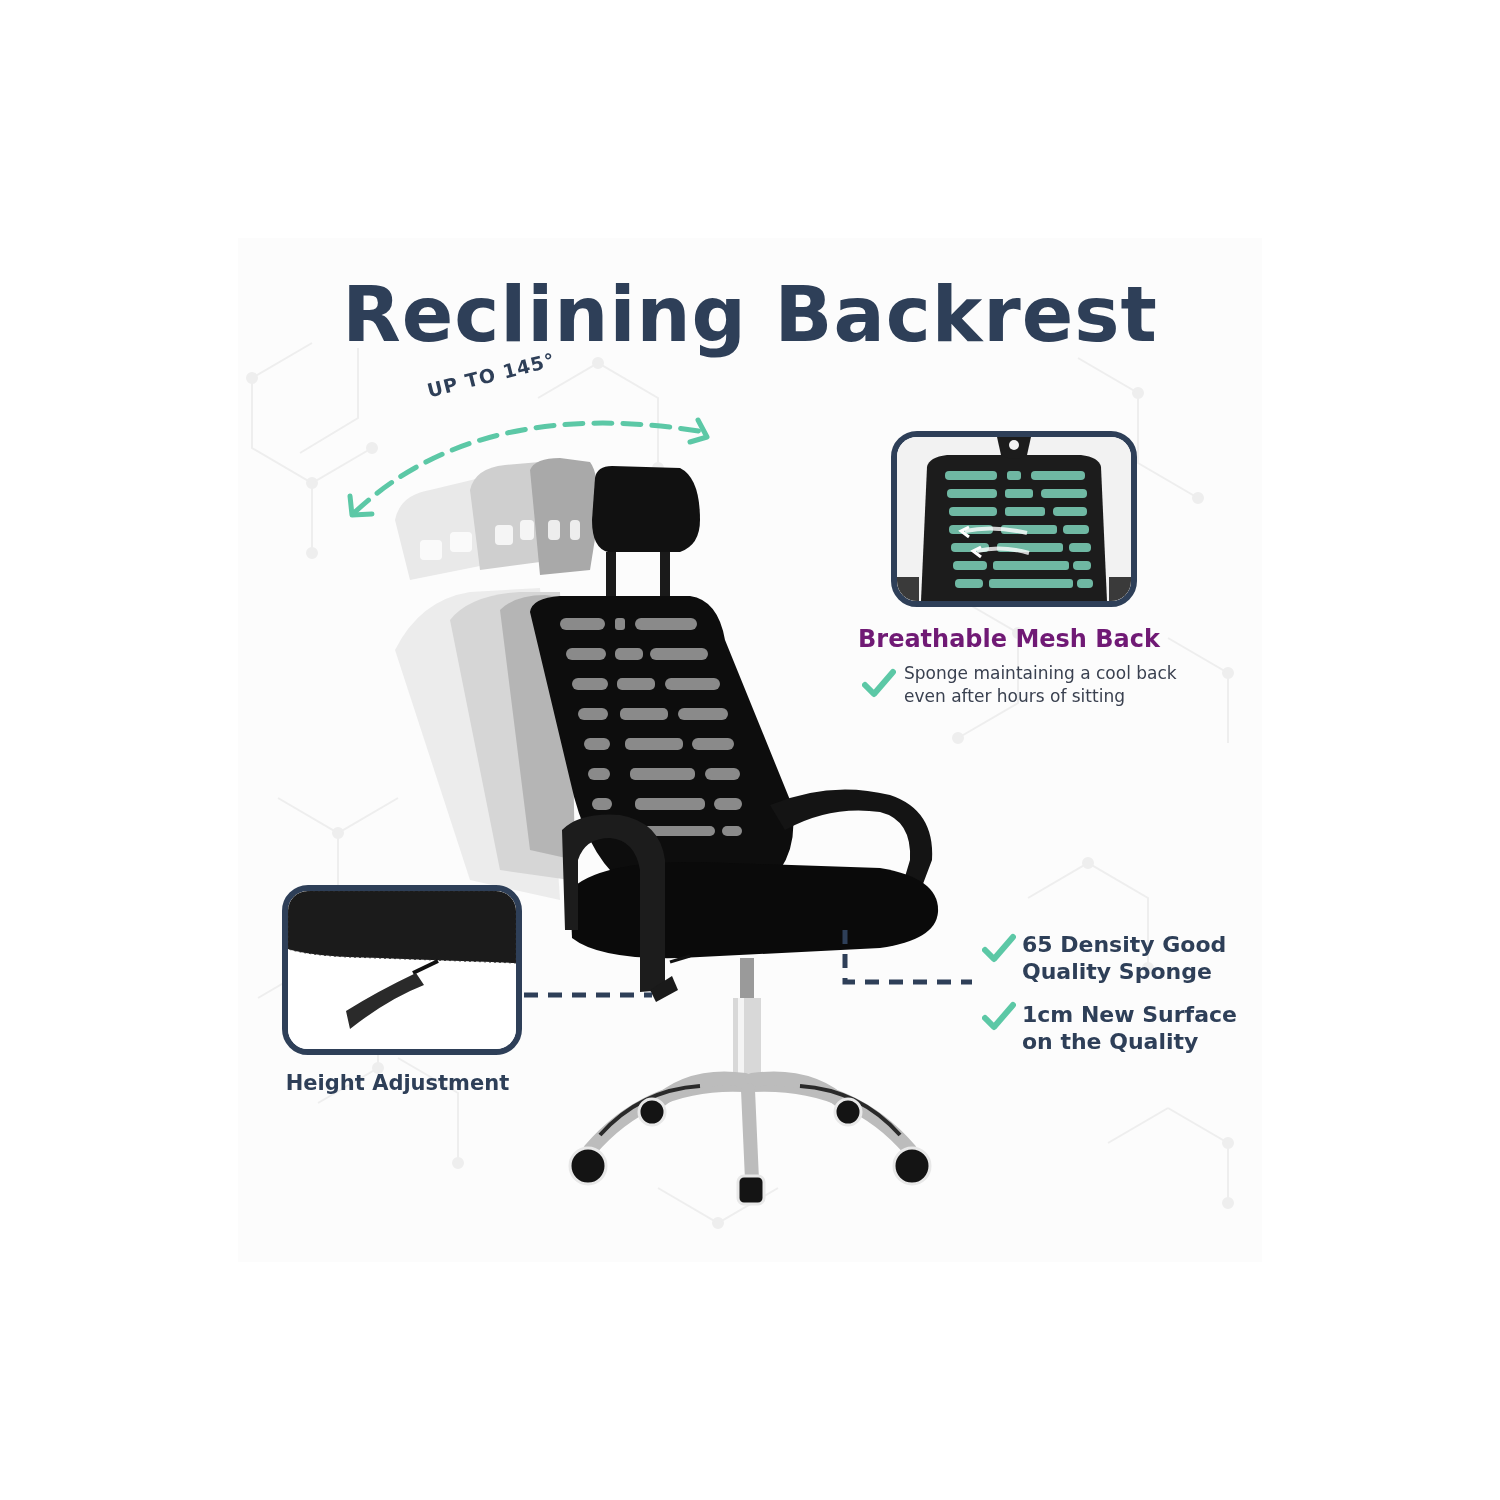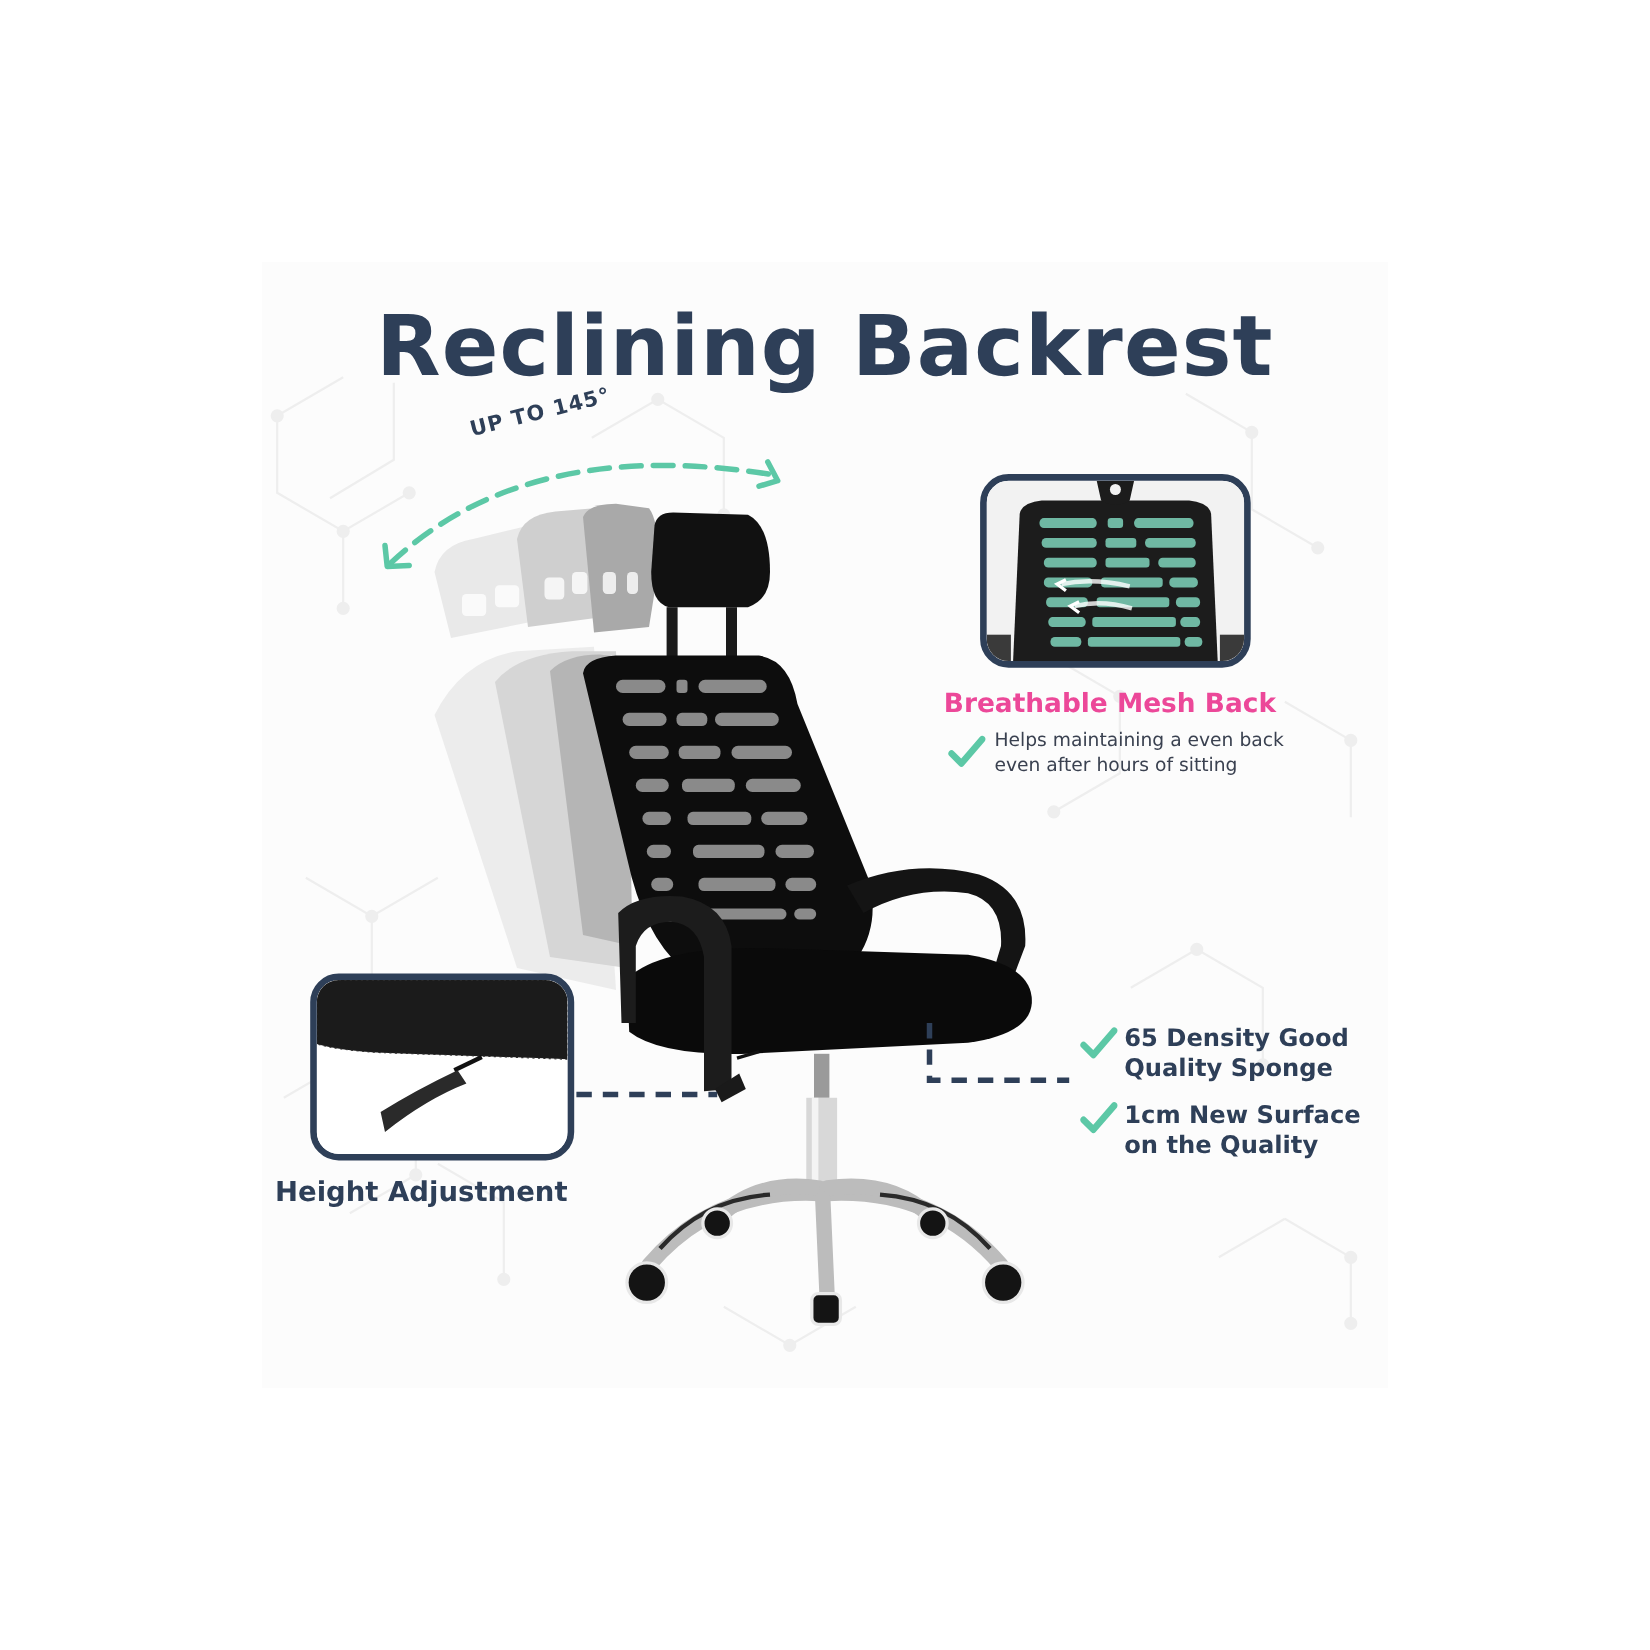--- a/index.html
+++ b/index.html
@@ -25,30 +25,30 @@
     }
     .chair { position: absolute; left: 0; top: 0; width: 1500px; height: 1500px; }
     .inset {
       position: absolute; border: 6px solid #2e3f58; border-radius: 26px; overflow: hidden; background: #fff;
       box-sizing: border-box;
     }
     .inset-mesh { left: 891px; top: 431px; width: 246px; height: 176px; }
     .inset-lever { left: 282px; top: 885px; width: 240px; height: 170px; }
     .inset svg { display: block; width: 100%; height: 100%; }
     .feature-title {
-      position: absolute; font-weight: bold; color: #ec4899; font-size: 24px; line-height: 30px;
+      position: absolute; font-weight: bold; color: #701a75; font-size: 24px; line-height: 30px;
     }
     .mesh-title { left: 858px; top: 624px; width: 320px; }
     .mesh-desc {
       position: absolute; left: 904px; top: 662px; width: 290px; font-size: 17px; line-height: 23px; color: #3a4150;
     }
     .check { position: absolute; }
     .lever-title {
-      position: absolute; left: 250px; top: 1068px; width: 295px; text-align: left;
-      font-weight: bold; color: #2e3f58; font-size: 25px; line-height: 31px;
+      position: absolute; left: 250px; top: 1068px; width: 295px; text-align: center;
+      font-weight: bold; color: #2e3f58; font-size: 21px; line-height: 31px;
     }
     .spec {
       position: absolute; font-size: 22px; line-height: 27px; color: #2e3f58; font-weight: bold; width: 240px;
     }
     .spec-1 { left: 1022px; top: 931px; }
     .spec-2 { left: 1022px; top: 1001px; }
     .connector { position: absolute; left: 0; top: 0; width: 1500px; height: 1500px; pointer-events: none; }
   </style>
 </head>
 <body>
@@ -222,21 +222,21 @@
     <rect x="0" y="140" width="22" height="24" fill="#3a3a3a"></rect>
     <rect x="212" y="140" width="22" height="24" fill="#3a3a3a"></rect>
   </svg>
 </div>
 
 <div class="feature-title mesh-title">Breathable Mesh Back</div>
 <svg class="check" style="left:862px;top:668px;" width="34" height="30" viewBox="0 0 34 30">
   <path d="M3 17 L 12 26 L 31 4" fill="none" stroke="#5cc8a6" stroke-width="6" stroke-linecap="round" stroke-linejoin="round"></path>
 </svg>
 <div class="mesh-desc">
-  <div>Helps maintaining a even back</div>
+  <div>Sponge maintaining a cool back</div>
   <div>even after hours of sitting</div>
 </div>
 
 <div class="inset inset-lever">
   <svg viewBox="0 0 228 158" preserveAspectRatio="none">
     <rect x="0" y="0" width="228" height="158" fill="#ffffff"></rect>
     <path d="M0 0 L 228 0 L 228 72 Q 120 68 60 66 Q 20 64 0 58 Z" fill="#1b1b1b"></path>
     <path d="M0 0 L 228 0 L 228 72 Q 120 68 60 66 Q 20 64 0 58 Z" fill="none" stroke="#2f2f2f" stroke-width="1" stroke-dasharray="2 3"></path>
     <path d="M150 70 L 125 82" stroke="#111" stroke-width="4"></path>
     <path d="M58 120 Q 90 100 128 82 L 136 94 Q 100 108 62 138 Z" fill="#2a2a2a"></path>

